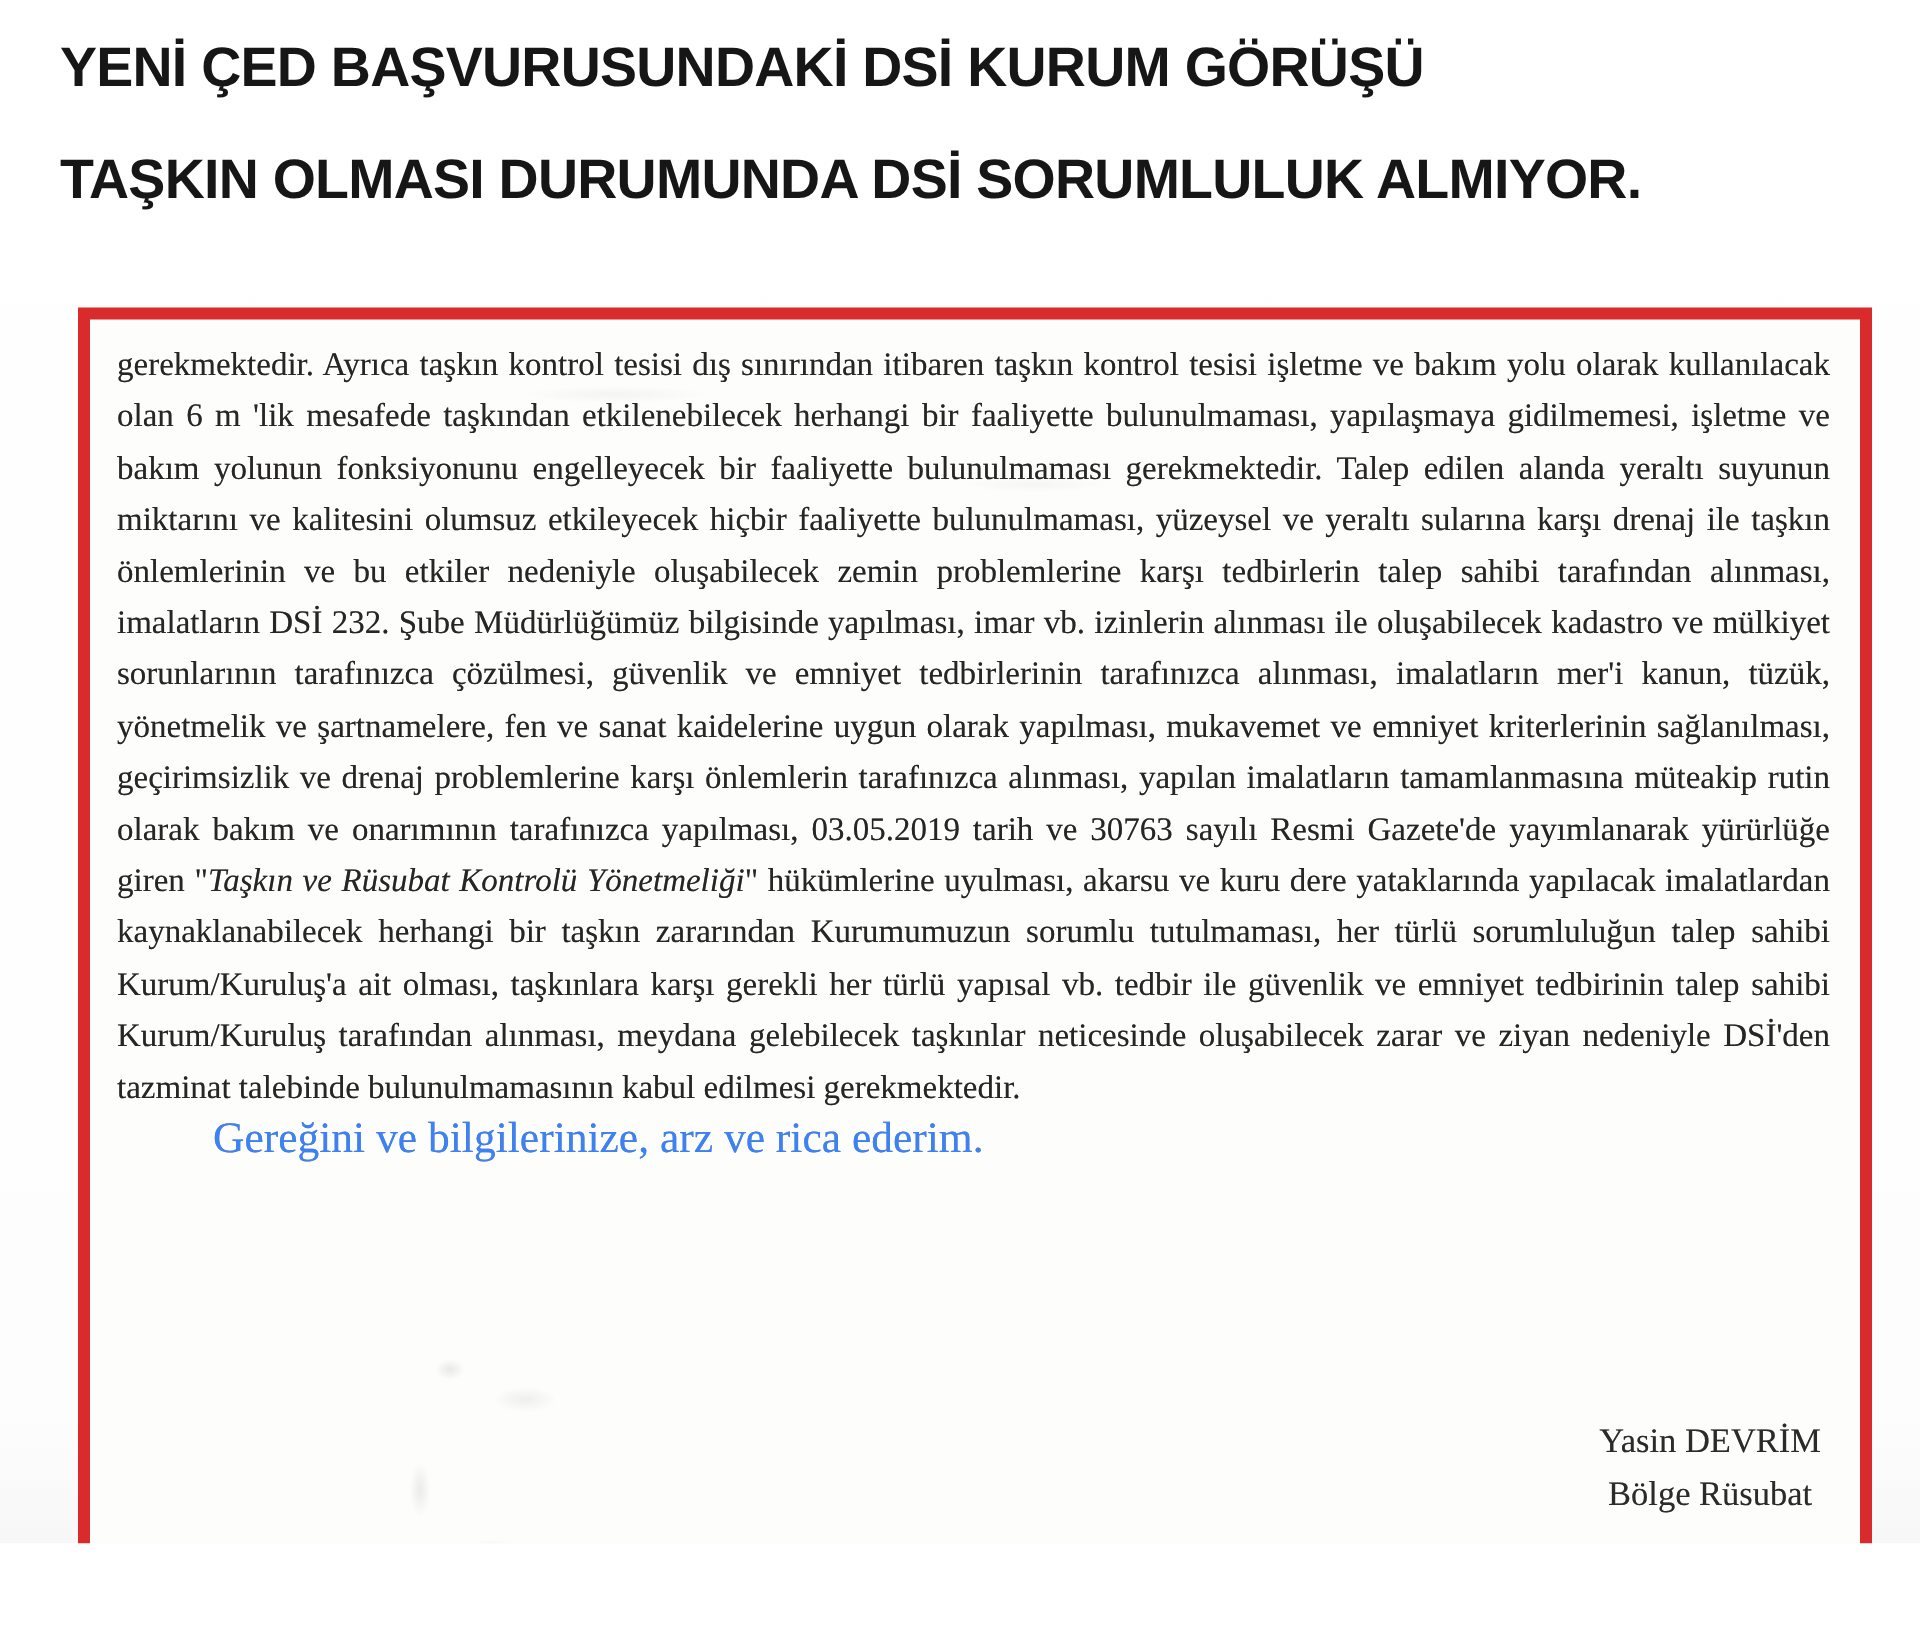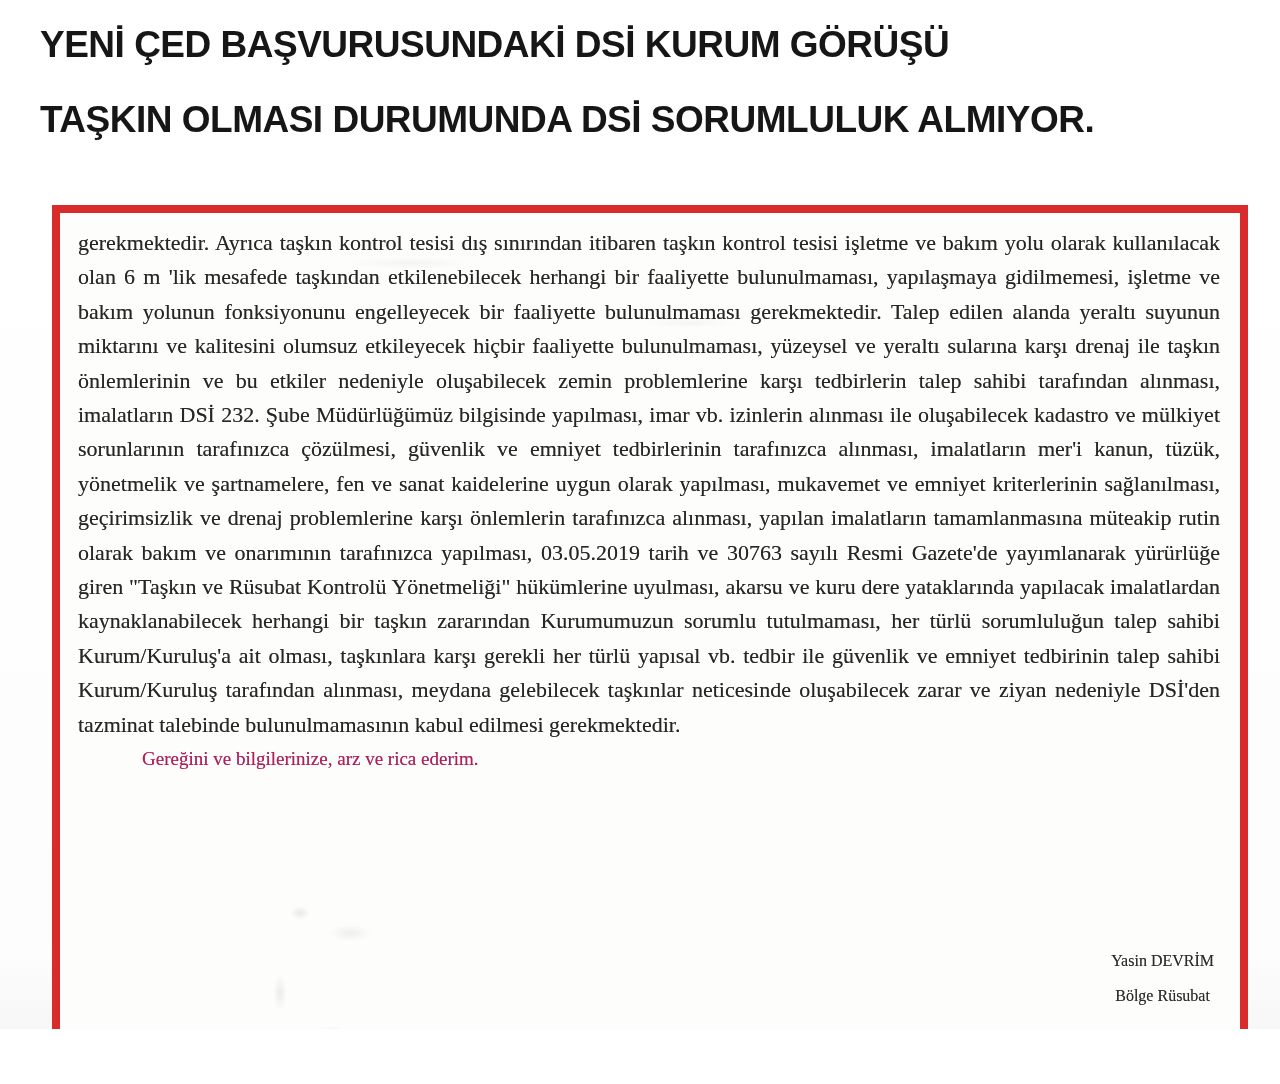--- a/index.html
+++ b/index.html
@@ -45,40 +45,41 @@
   .doc-text {
     font-family: "Liberation Serif", serif;
     font-size: 22px;
     line-height: 34.4px;
     color: #272625;
     text-align: justify;
     margin: 0;
     text-shadow: 0 0 0.4px rgba(40,40,40,0.55);
   }
   .doc-text .italic-title {
+    font-style: italic;
     margin-top: 32px;
   }
   .closing-line {
     font-family: "Liberation Serif", serif;
-    font-size: 19px;
+    font-size: 29px;
     line-height: 34.4px;
-    color: #be185d;
+    color: #3b82f6;
     margin: 0;
     text-indent: 64px;
     text-shadow: 0 0 0.4px rgba(40,40,40,0.55);
   }
 
   
   .signature {
     position: absolute;
     right: 26px;
     bottom: 22px;
     text-align: center;
     font-family: "Liberation Serif", serif;
-    font-size: 16px;
+    font-size: 23px;
     line-height: 35px;
     color: #2c2b2a;
     text-shadow: 0 0 0.4px rgba(40,40,40,0.5);
   }
 
   
   .scan-artifact {
     position: absolute;
     pointer-events: none;
   }

